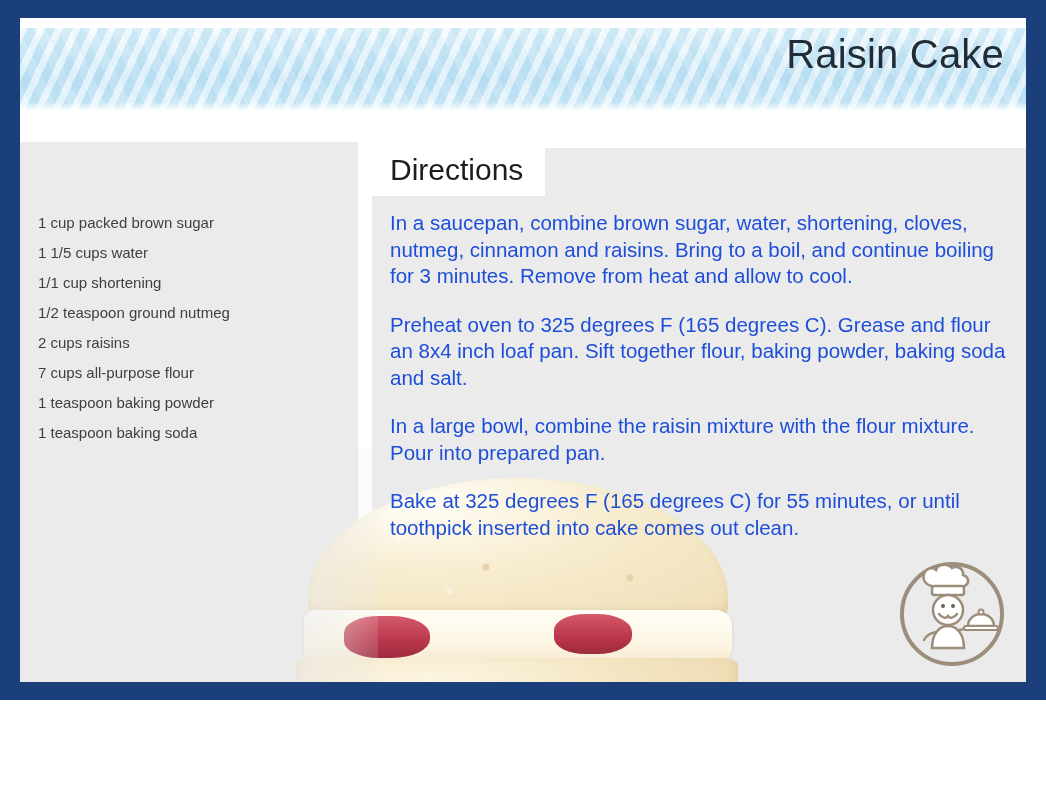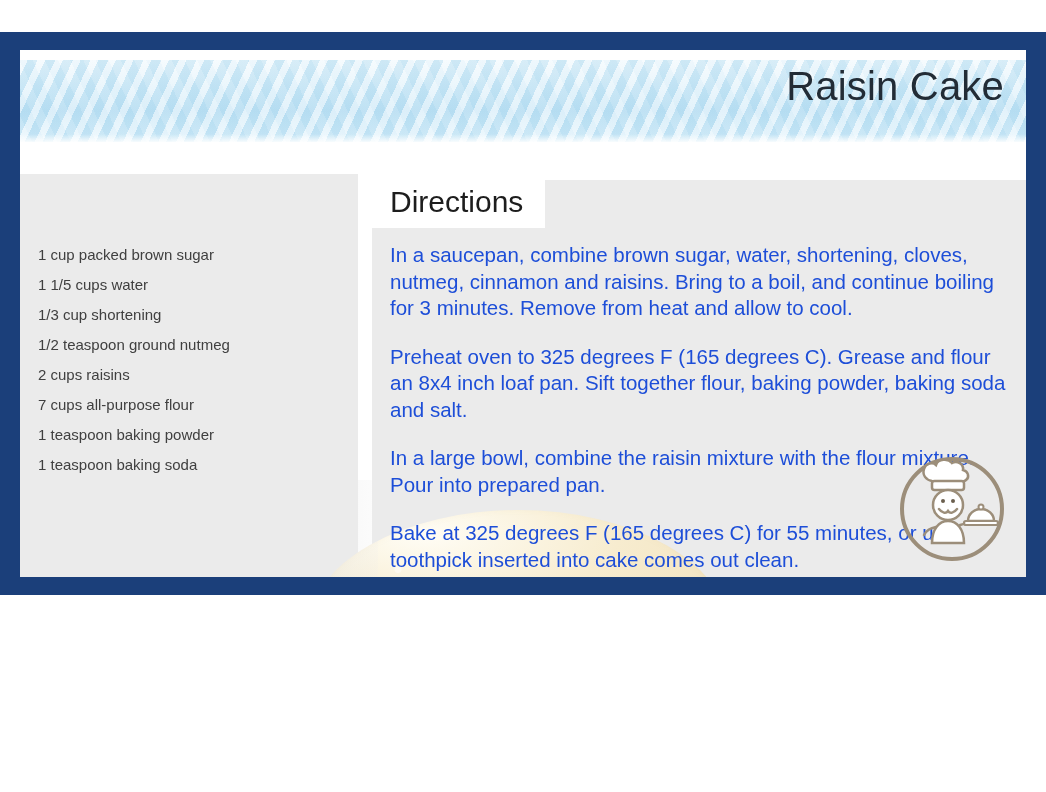--- a/index.html
+++ b/index.html
@@ -11,25 +11,24 @@
     width: 1046px;
     height: 792px;
     font-family: "Liberation Sans", sans-serif;
     overflow: hidden;
   }
 
   
   .page {
     position: relative;
     width: 1046px;
-    height: 563px;
+    height: 700px;
     box-sizing: border-box;
     background: #1b3f7a;
     padding: 18px 20px 18px 20px;
-    margin-top: 32px;
   }
   .card {
     position: relative;
     width: 100%;
     height: 100%;
     background: #ffffff;
     box-sizing: border-box;
     overflow: hidden;
   }
 
@@ -235,21 +234,21 @@
 <div class="page">
   <div class="card">
 
     <div class="banner"></div>
     <div class="recipe-title">Raisin Cake</div>
 
     <div class="ingredients-col">
       <div class="ingredients-list">
         <div>1 cup packed brown sugar</div>
         <div>1 1/5 cups water</div>
-        <div>1/3 cup shortening</div>
+        <div>1/1 cup shortening</div>
         <div>1/2 teaspoon ground nutmeg</div>
         <div>2 cups raisins</div>
         <div>7 cups all-purpose flour</div>
         <div>1 teaspoon baking powder</div>
         <div>1 teaspoon baking soda</div>
       </div>
     </div>
 
     <div class="directions-col">
       <div class="section-head directions-head">Directions</div>

